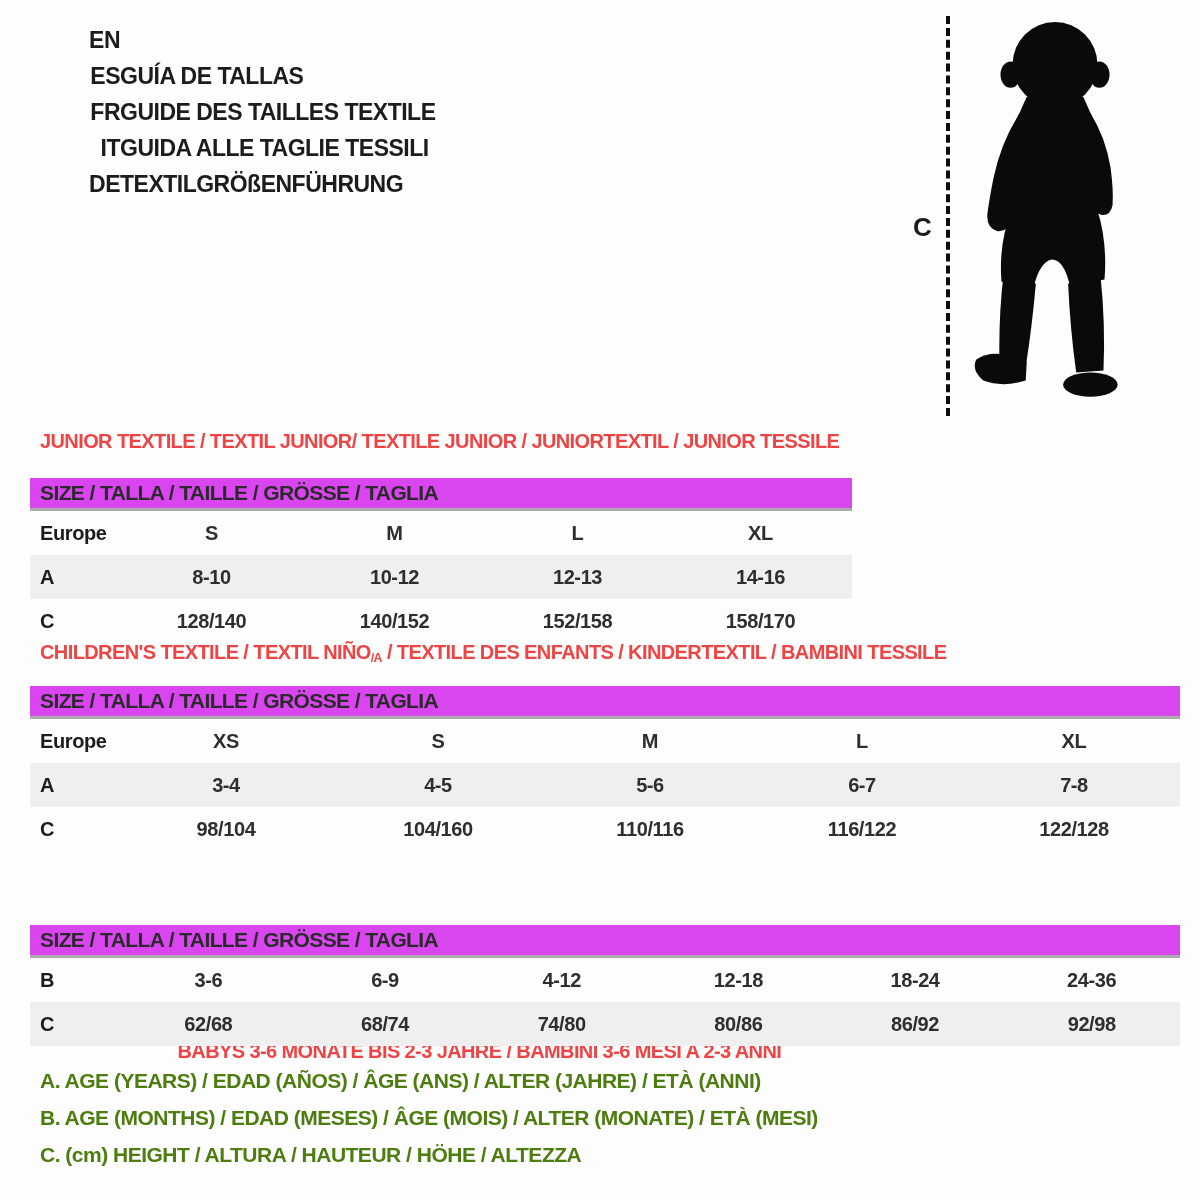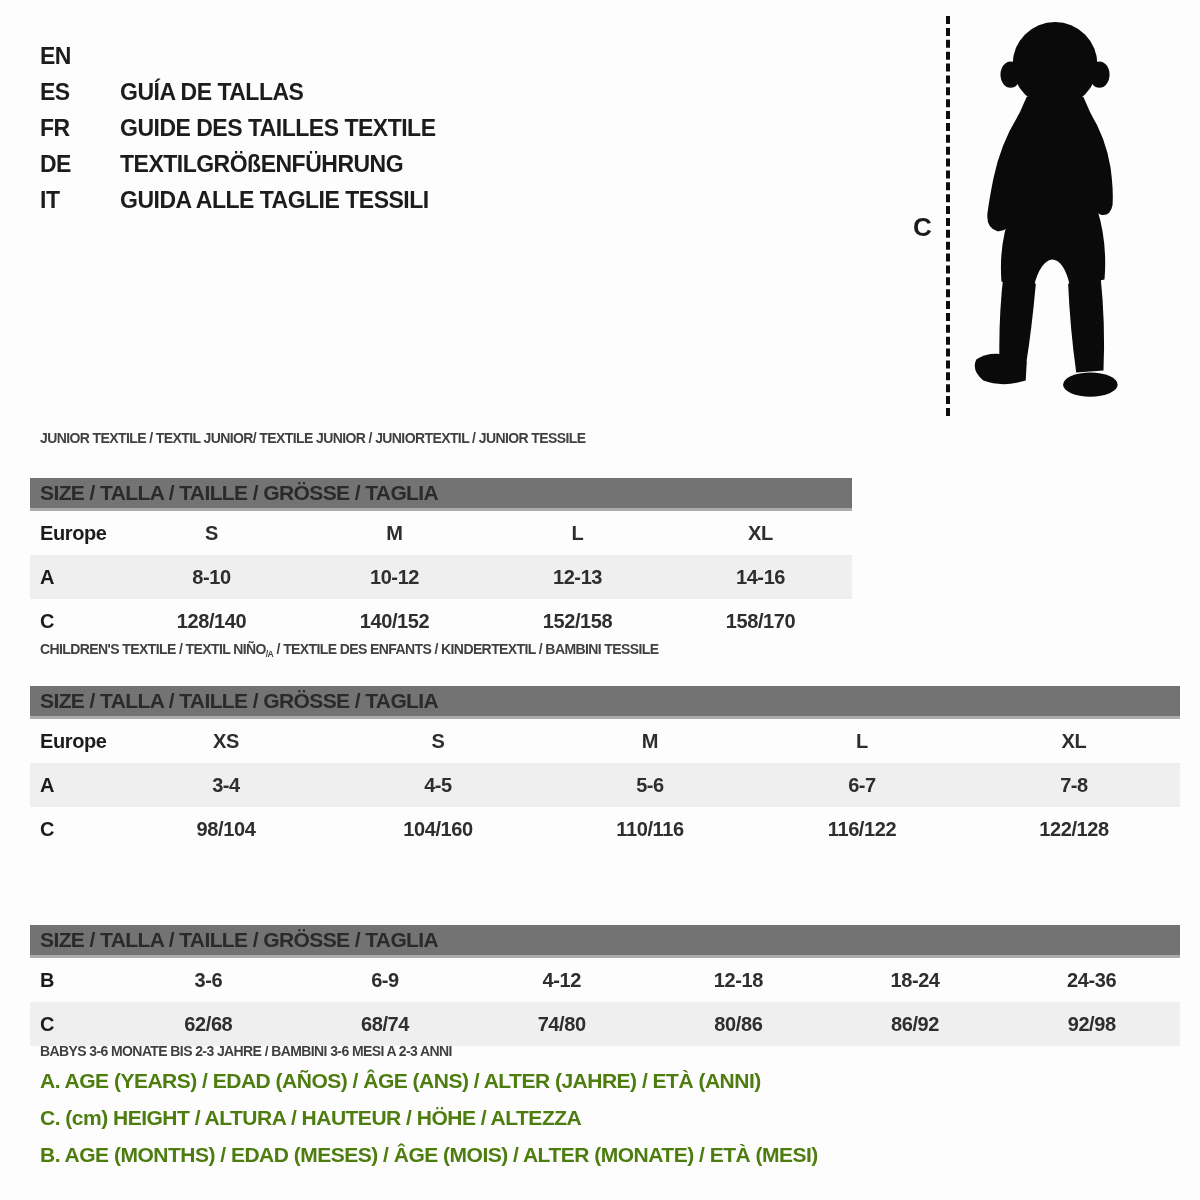--- a/index.html
+++ b/index.html
@@ -1,41 +1,41 @@
 <!DOCTYPE html>
 <html><head>
 <meta charset="utf-8">
 <style>
   html,body{margin:0;padding:0;background:#ffffff;}
   .page{
     position:relative;width:1200px;height:1200px;background:#fdfdfd;
     font-family:"Liberation Sans",sans-serif;color:#1c1c1c;overflow:hidden;
   }
   
-  .lang-block{position:absolute;left:40px;top:38px;}
+  .lang-block{position:absolute;left:40px;top:22px;text-align:right;}
   .lang-row{display:flex;align-items:center;height:36px;font-weight:bold;font-size:23px;letter-spacing:-0.5px;}
   .lang-code{width:80px;flex:0 0 auto;}
   .lang-title{white-space:pre;}
   
   .dash-line{position:absolute;left:946px;top:16px;height:400px;width:0;border-left:4px dashed #0d0d0d;}
   .c-label{position:absolute;left:913px;top:212px;font-size:26px;font-weight:bold;}
   .silhouette{position:absolute;left:962px;top:14px;}
   
-  .section-title{position:absolute;left:40px;font-size:14px;font-weight:bold;letter-spacing:-0.6px;white-space:pre;color:#404040;}
+  .section-title{position:absolute;left:40px;font-size:20px;font-weight:bold;letter-spacing:-0.6px;white-space:pre;color:#ef4444;text-align:center;}
   .title-junior{top:430px;}
   .title-children{top:641px;}
   .title-babies{top:842px;line-height:38px;}
   .title-sub{font-size:0.62em;position:relative;top:3px;font-weight:bold;}
   
   .size-table{position:absolute;left:30px;}
   .tbl-junior{top:478px;width:822px;}
   .tbl-children{top:686px;width:1150px;}
   .tbl-babies{top:925px;width:1150px;}
   .size-bar{
-    height:30px;background:#737373;border-bottom:3px solid #ababab;
+    height:30px;background:#d946ef;border-bottom:3px solid #ababab;
     display:flex;align-items:center;padding-left:10px;
     font-weight:bold;font-size:21px;letter-spacing:-0.6px;color:#2a2a2a;text-align:right;
   }
   .t-row{display:flex;align-items:center;height:44px;font-size:20px;font-weight:bold;letter-spacing:-0.4px;}
   .t-row.shaded{background:#efefef;}
   .row-label{width:80px;flex:0 0 auto;padding-left:10px;color:#1c1c1c;}
   .cell{flex:1 1 0;text-align:center;color:#2e2e2e;}
   
   .legend{position:absolute;left:40px;top:1062px;font-size:21px;font-weight:bold;letter-spacing:-0.5px;line-height:37px;color:#4d7c0f;}
   .legend div{white-space:pre;}
@@ -51,26 +51,26 @@
     </div>
     <div class="lang-row">
       <span class="lang-code">ES</span>
       <span class="lang-title">GUÍA DE TALLAS</span>
     </div>
     <div class="lang-row">
       <span class="lang-code">FR</span>
       <span class="lang-title">GUIDE DES TAILLES TEXTILE</span>
     </div>
     <div class="lang-row">
+      <span class="lang-code">IT</span>
+      <span class="lang-title">GUIDA ALLE TAGLIE TESSILI</span>
+    </div>
+    <div class="lang-row">
       <span class="lang-code">DE</span>
       <span class="lang-title">TEXTILGRÖßENFÜHRUNG</span>
-    </div>
-    <div class="lang-row">
-      <span class="lang-code">IT</span>
-      <span class="lang-title">GUIDA ALLE TAGLIE TESSILI</span>
     </div>
   </div>
 
   <span class="c-label">C</span>
   <div class="dash-line"></div>
   <svg class="silhouette" width="184" height="406" viewBox="0 0 182 402" aria-hidden="true">
     <g fill="#0a0a0a">
       <circle cx="92" cy="50" r="42"></circle>
       <ellipse cx="48" cy="60" rx="10" ry="13"></ellipse>
       <ellipse cx="136" cy="60" rx="10" ry="13"></ellipse>
@@ -161,17 +161,17 @@
         <span class="cell">68/74</span>
         <span class="cell">74/80</span>
         <span class="cell">80/86</span>
         <span class="cell">86/92</span>
         <span class="cell">92/98</span>
       </div>
     </div>
 
   <div class="legend">
     <div>A. AGE (YEARS) / EDAD (AÑOS) / ÂGE (ANS) / ALTER (JAHRE) / ETÀ (ANNI)</div>
+    <div>B. AGE (MONTHS) / EDAD (MESES) / ÂGE (MOIS) / ALTER (MONATE) / ETÀ (MESI)</div>
     <div>C. (cm) HEIGHT / ALTURA / HAUTEUR / HÖHE / ALTEZZA</div>
-    <div>B. AGE (MONTHS) / EDAD (MESES) / ÂGE (MOIS) / ALTER (MONATE) / ETÀ (MESI)</div>
   </div>
 
 </div>
 
 </body></html>

